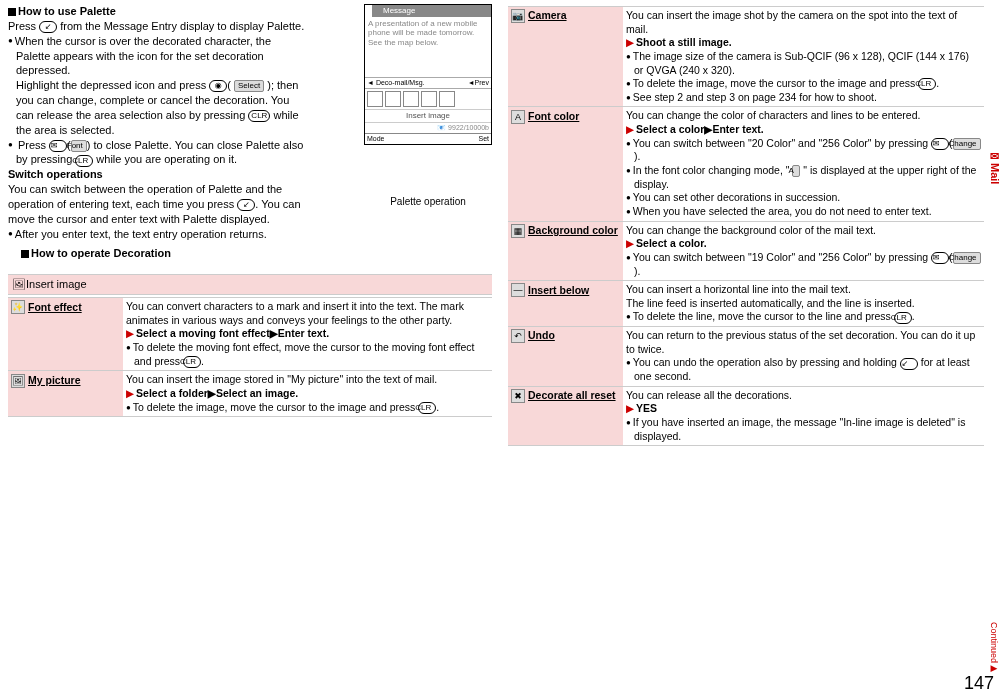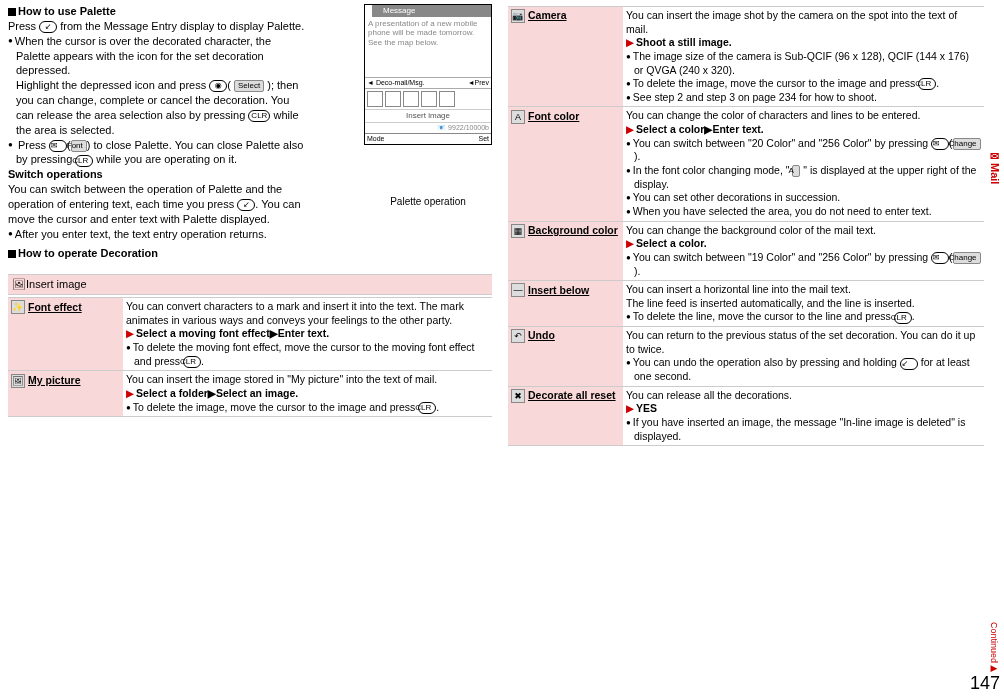--- a/index.html
+++ b/index.html
@@ -90,21 +90,21 @@
       background: #f8d8d8;
       font-weight: normal;
       padding: 2px 4px;
       border-top: 1px solid #ccc;
       border-bottom: 1px solid #ccc;
       font-size: 11px;
       margin-top: 2px;
     }
     .page-number {
       position: absolute;
-      right: 4px;
+      right: 10px;
       bottom: 4px;
       font-size: 18px;
       font-weight: normal;
     }
     .continued {
       position: absolute;
       right: 4px;
       bottom: 26px;
       writing-mode: vertical-rl;
       font-size: 9px;
@@ -135,21 +135,21 @@
       <span>Highlight the depressed icon and press </span><span class="icon-key">◉</span><span>( </span><span class="icon-lbl">Select</span><span> ); then you can change, complete or cancel the decoration. You can release the area selection also by pressing </span><span class="icon-key">CLR</span><span> while the area is selected.</span>
     </p>
     <p class="bullet">
       <span>Press </span><span class="icon-key">✉</span>(<span class="icon-lbl">Font</span><span>) to close Palette. You can close Palette also by pressing </span><span class="icon-key">CLR</span><span> while you are operating on it.</span>
     </p>
     <p class="heading-bold">Switch operations</p>
     <p>
       <span>You can switch between the operation of Palette and the operation of entering text, each time you press </span><span class="icon-key">↙</span><span>. You can move the cursor and enter text with Palette displayed.</span>
     </p>
     <p class="bullet"><span>After you enter text, the text entry operation returns.</span></p>
-    <p style="margin-top:4px;"><span class="black-square"></span><span class="heading-bold">How to operate Decoration</span></p>
+    <p style="margin-top:4px;margin-left:13px;"><span class="black-square"></span><span class="heading-bold">How to operate Decoration</span></p>
   </div>
 
   <div class="screenshot-box">
     <div class="titlebar"><span>Message</span></div>
     <div class="body"><span>A presentation of a new mobile phone will be made tomorrow. See the map below.</span></div>
     <div class="ruler">
         <span>◄ <span>Deco-mail/Msg.</span></span>
         <span>◄<span>Prev</span></span>
       </div>
     <div class="palette-row">

